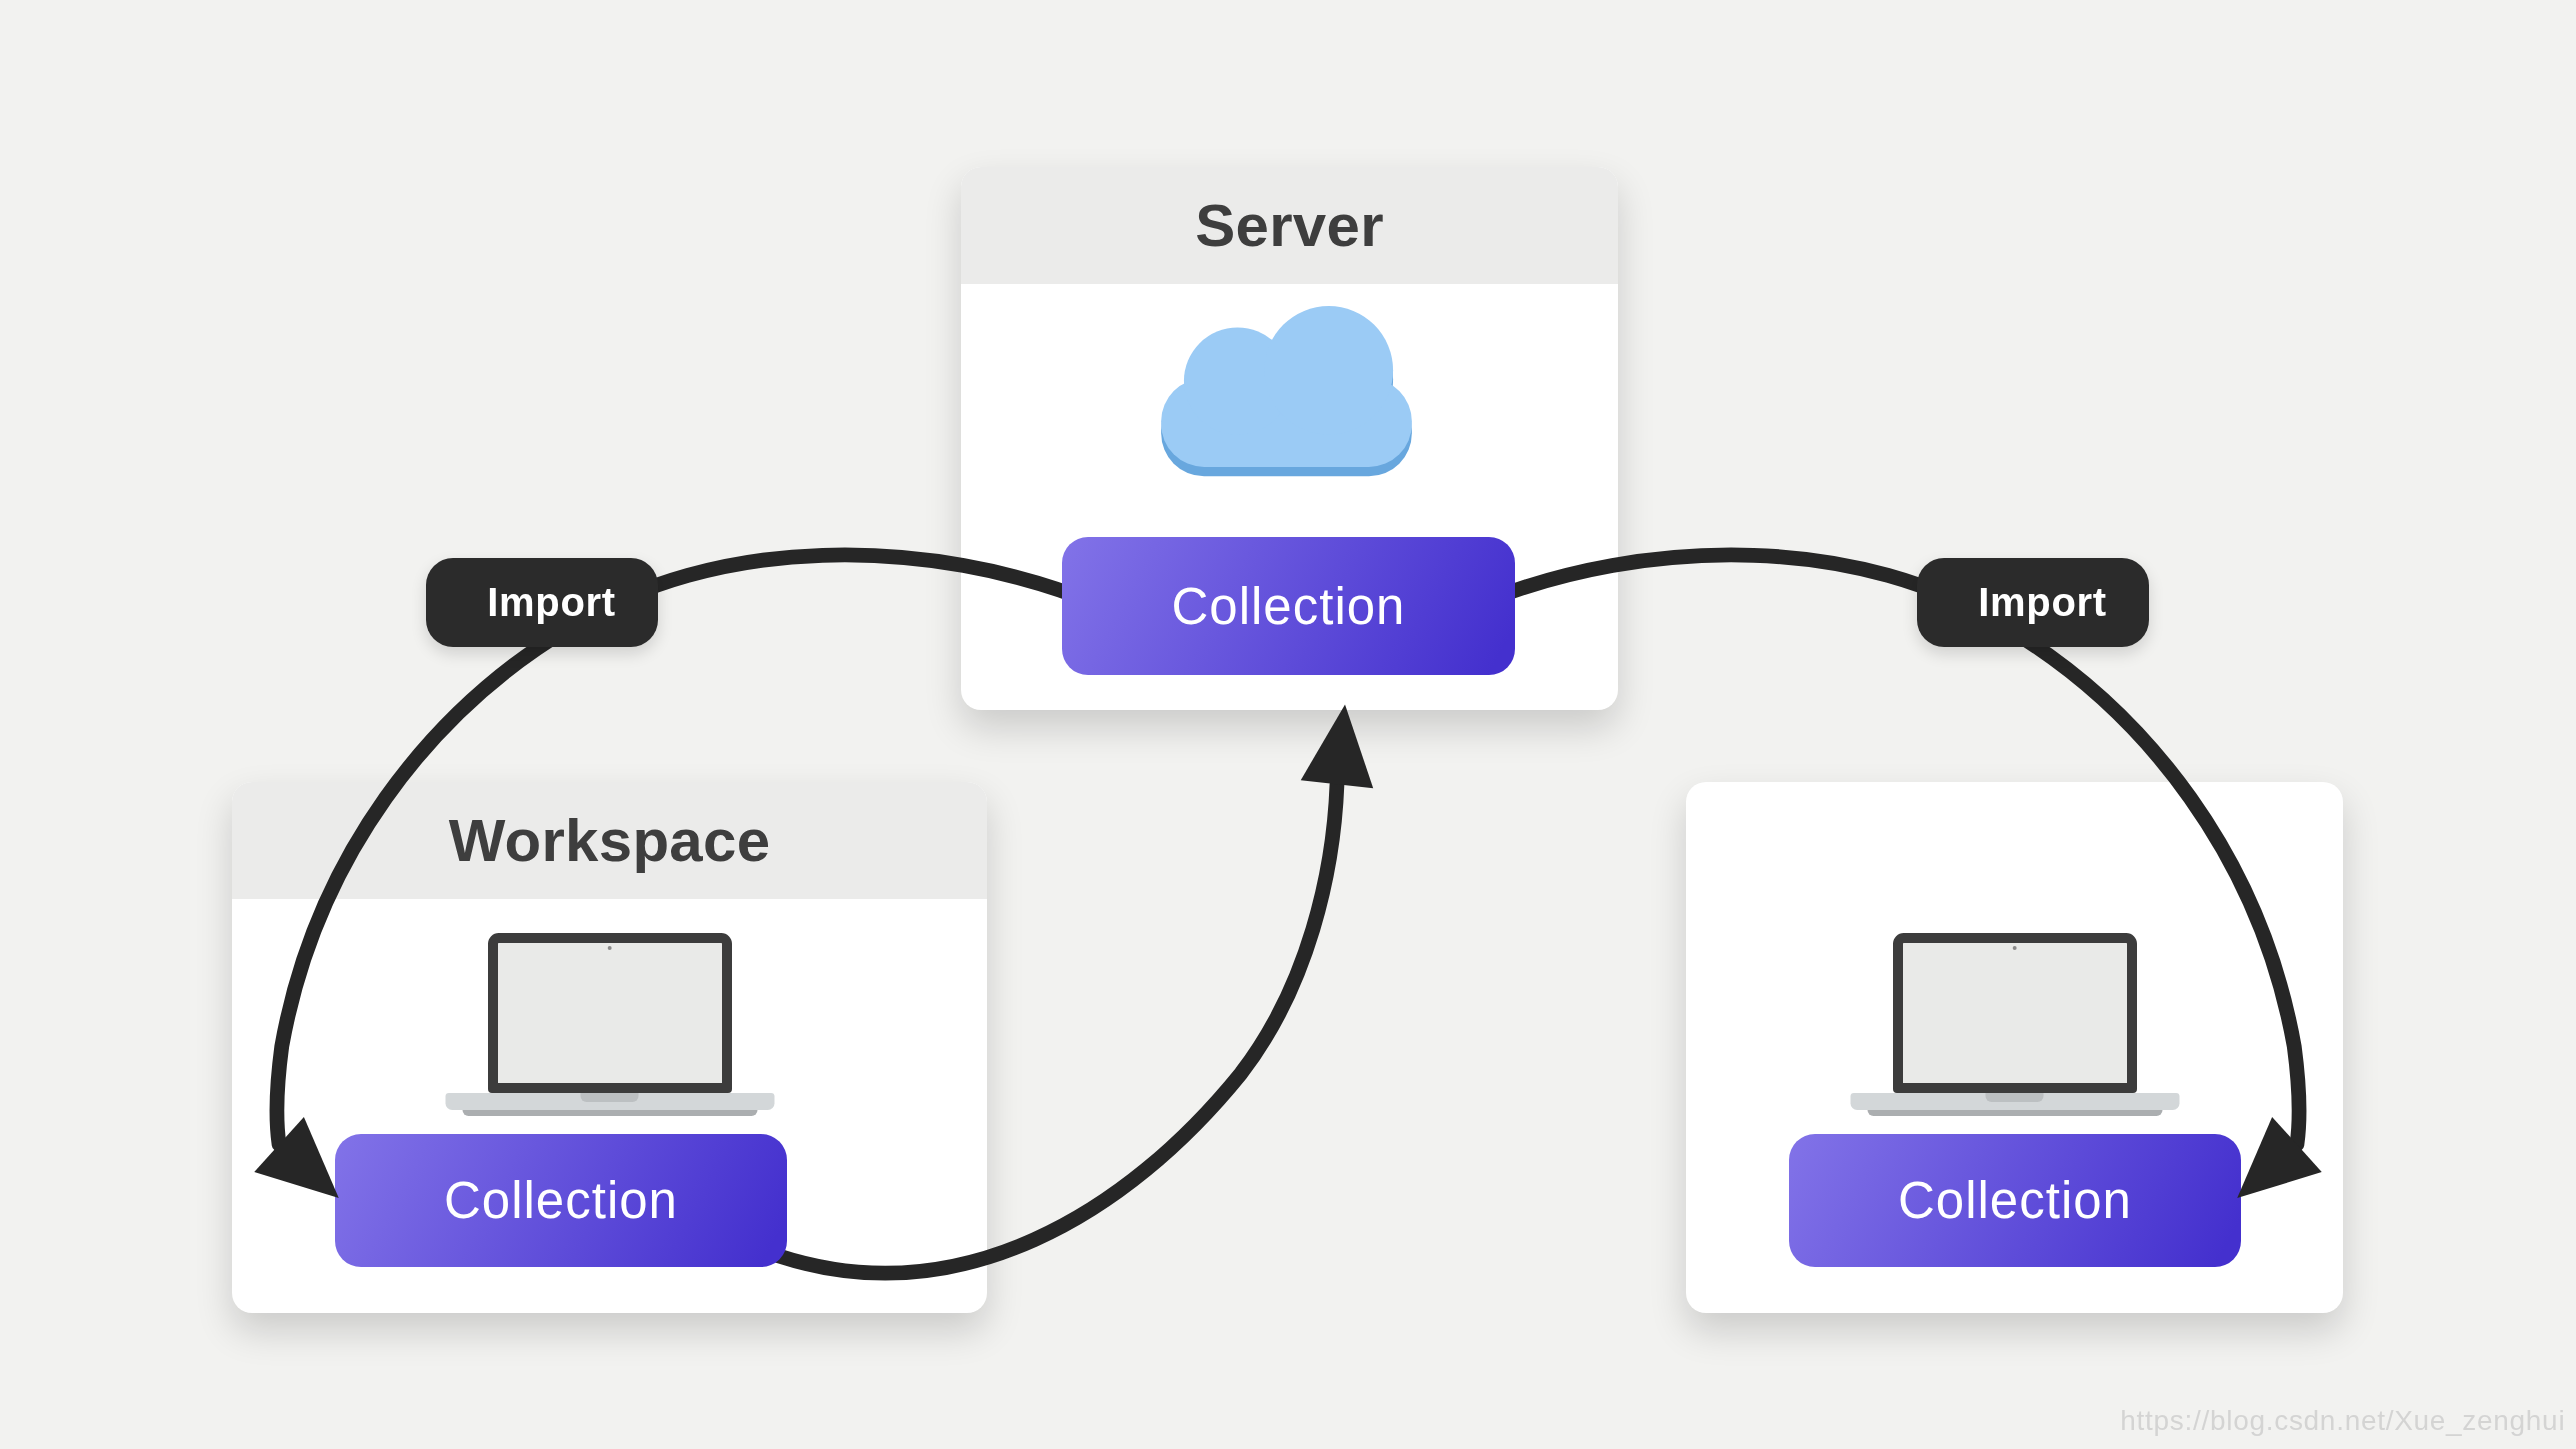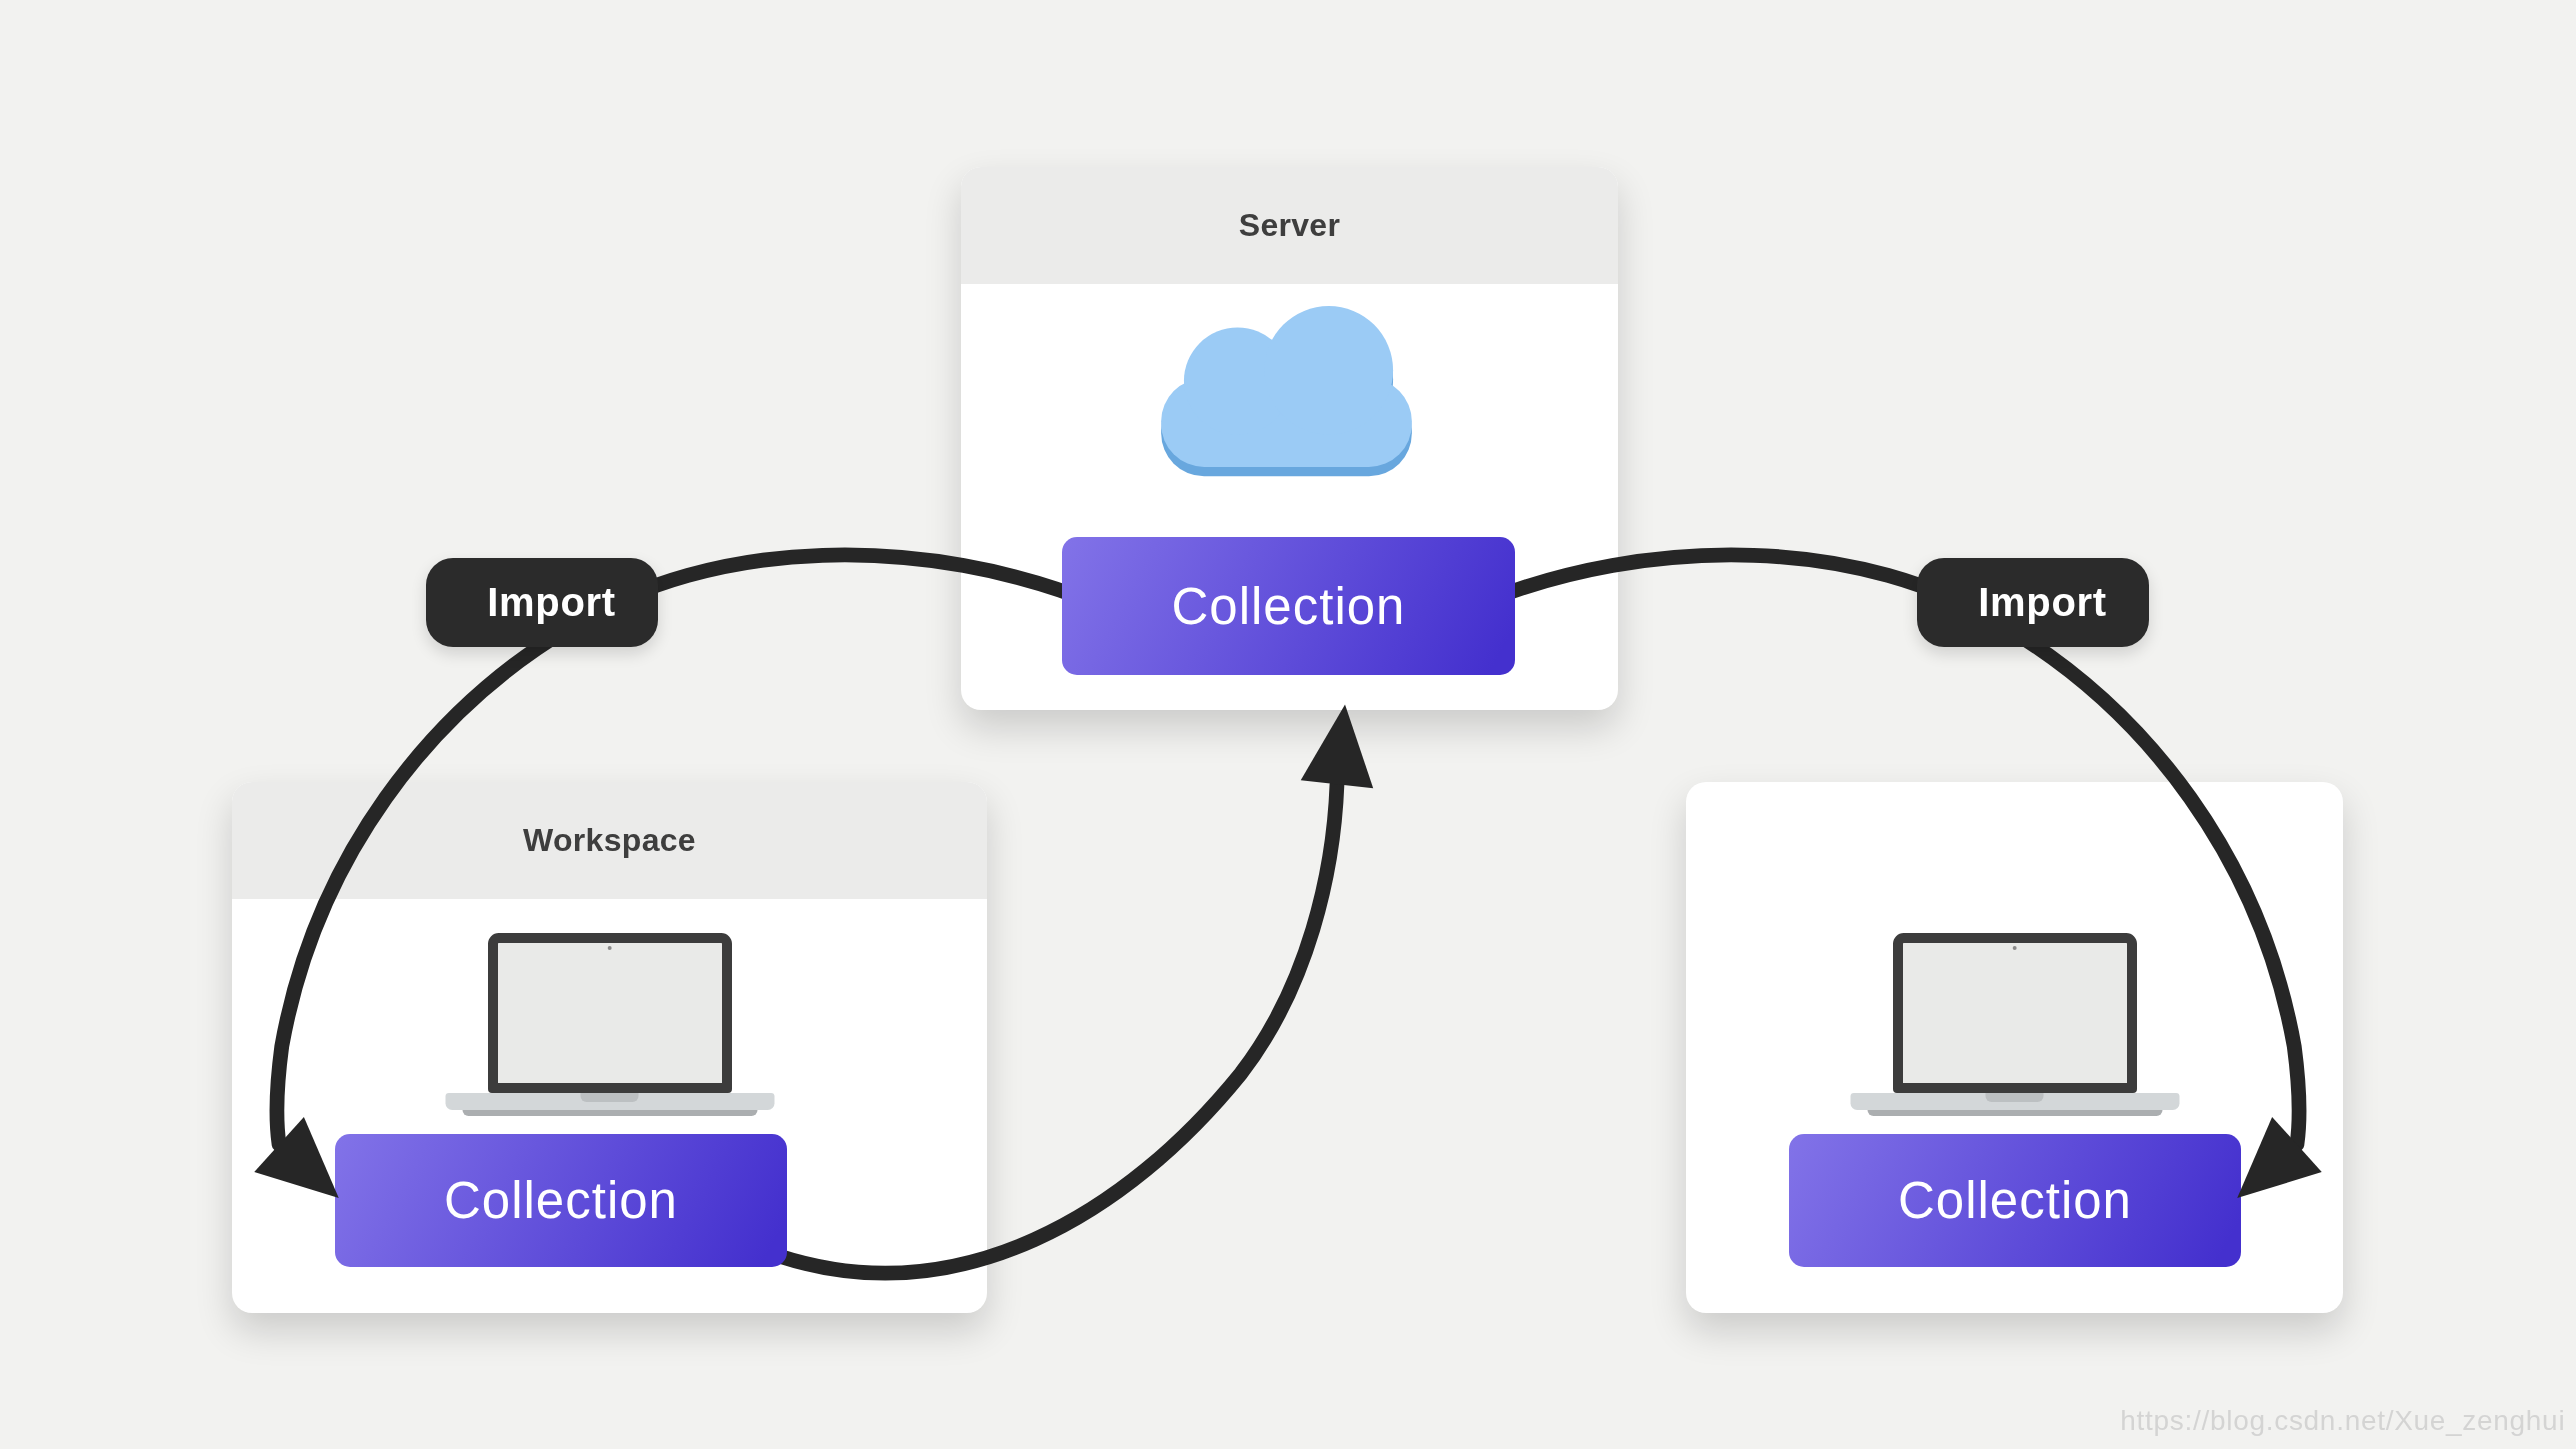--- a/index.html
+++ b/index.html
@@ -12,29 +12,29 @@
   }
   *{margin:0;padding:0;box-sizing:border-box;}
   html,body{width:2576px;height:1449px;}
   body{background:var(--bg);font-family:"Liberation Sans",sans-serif;overflow:hidden;position:relative;}
   .canvas{position:absolute;inset:0;width:2576px;height:1449px;}
 
   .card{position:absolute;background:var(--card_bg);border-radius:20px;
         box-shadow:0 17.4px 37px rgba(0,0,0,0.16);overflow:visible;}
   .card-header{position:absolute;left:0;top:0;width:100%;height:117px;background:var(--card_header_bg);
         border-radius:20px 20px 0 0;display:flex;align-items:center;justify-content:center;}
-  .card-title{font-size:32px;font-weight:700;color:var(--card_title);letter-spacing:0.3px;}
+  .card-title{font-size:60px;font-weight:700;color:var(--card_title);letter-spacing:0.3px;}
 
   .card-server{left:961px;top:167px;width:657px;height:543px;}
   .card-workspace{left:232px;top:782px;width:755px;height:531px;text-align:right;}
   .card-bit{left:1686px;top:782px;width:657px;height:531px;}
 
   .collection-btn{position:absolute;z-index:3;display:flex;align-items:center;justify-content:center;
         background:linear-gradient(118deg,var(--collection_grad_a) 0%,var(--collection_grad_b) 95%);
-        color:var(--collection_text);font-size:51px;font-weight:400;letter-spacing:1px;border-radius:15px;}
+        color:var(--collection_text);font-size:51px;font-weight:400;letter-spacing:1px;border-radius:26px;}
   .card-server .collection-btn{left:101px;top:370px;width:453px;height:138px;}
   .card-workspace .collection-btn,.card-bit .collection-btn{left:103px;top:352px;width:452px;height:133px;}
 
   .cloud{position:absolute;left:194px;top:139px;width:263px;height:181px;}
 
   .laptop{position:absolute;left:0;top:151px;width:100%;height:195px;}
   .lap-screen{position:absolute;left:50%;transform:translateX(-50%);top:0;width:244px;height:160px;
         background:var(--laptop_screen);border:10px solid var(--laptop_dark);border-radius:10.7px 10.7px 4px 4px;}
   .lap-cam{position:absolute;left:50%;top:2.7px;transform:translateX(-50%);width:4.7px;height:4.7px;border-radius:50%;
         background:#8a8a8a;}

